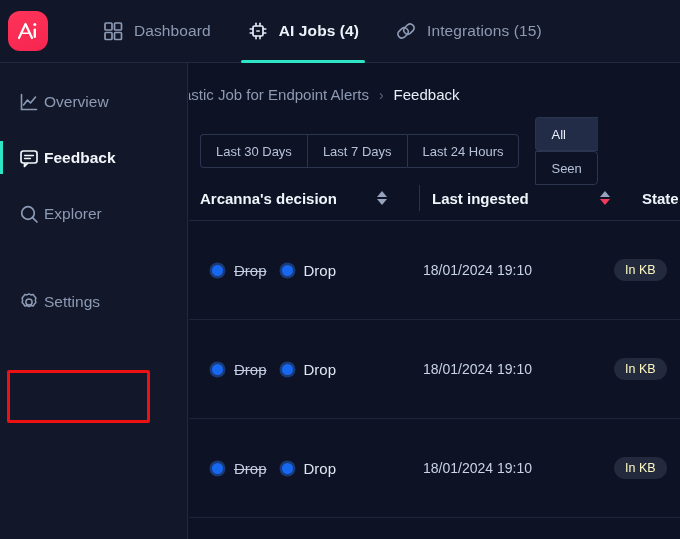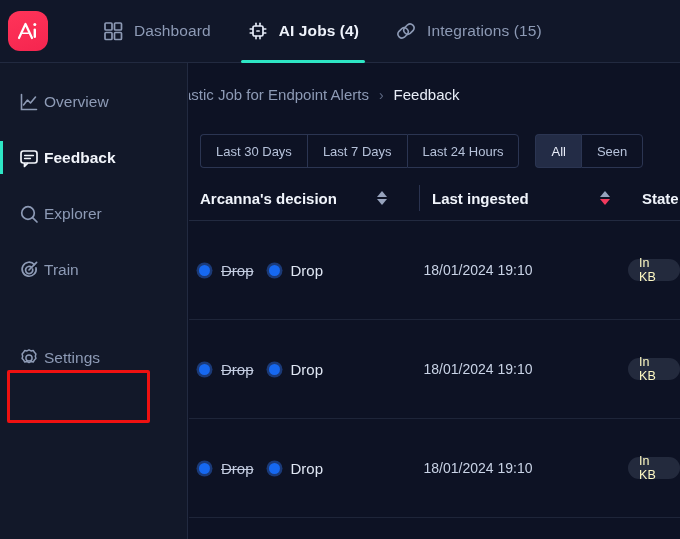--- a/index.html
+++ b/index.html
@@ -89,21 +89,21 @@
   }
   .btngroup { display: flex; }
   .fbtn {
     height: 34px; padding: 0 15px; display: flex; align-items: center;
     background: transparent; border: 1px solid #2b3552;
     color: #b6c2da; font-size: 13px; white-space: nowrap; cursor: pointer;
     border-right-width: 0;
   }
   .btngroup .fbtn:first-child { border-radius: 4px 0 0 4px; }
   .btngroup .fbtn:last-child  { border-radius: 0 4px 4px 0; border-right-width: 1px; }
-  .btngroup.seg2 { margin-left: 16px; }
+  .btngroup.seg2 { margin-left: 16px; flex-direction: column; }
   .fbtn.selected { background: #232c46; color: #e9eefa; border-color: #2b3552; }
 
   .tablehead {
     display: flex; align-items: center; height: 45px;
     border-bottom: 1px solid #222a40;
     padding-left: 11px;
     color: #f0f4fb; font-size: 15px; font-weight: bold; gap: 20px;
   }
   .th { display: flex; align-items: center; white-space: nowrap; }
   .th.col-decision { width: 199px; }
@@ -113,22 +113,21 @@
             gap: 2px; cursor: pointer; }
   .sorter span { display: block; width: 0; height: 0; border-left: 5px solid transparent;
                  border-right: 5px solid transparent; }
   .sorter .up   { border-bottom: 6px solid #97a3bd; }
   .sorter .down { border-top: 6px solid #97a3bd; }
   .sorter.desc .down { border-top-color: #f23a5d; }
 
   .row {
     display: flex; align-items: center; height: 99px;
     border-bottom: 1px solid #1e2539;
-    padding-left: 10px;
-    gap: 16px;
+    padding-left: 23px;
   }
   .cell-decision { width: 199px; display: flex; align-items: center; gap: 9px; }
   .dot {
     width: 11px; height: 11px; border-radius: 50%;
     background: #1668f0; box-shadow: 0 0 0 2.5px #1b3a78;
     flex: 0 0 auto; margin-right: 2px;
   }
   .dec-old { color: #c3cce0; font-size: 15px; text-decoration: line-through; margin-right: 6px; }
   .dec-new { color: #dfe6f3; font-size: 15px; }
   .cell-ingested { width: 203px; padding-left: 12px; color: #c9d3e6; font-size: 14px; }
@@ -228,30 +227,20 @@
     <div class="sideitem" id="side-explorer">
       <span class="ico">
         <svg width="22" height="22" viewBox="0 0 22 22">
           <circle cx="10" cy="10" r="6.3" fill="none" stroke="#8d9ab5" stroke-width="1.7"></circle>
           <line x1="14.6" y1="14.6" x2="19" y2="19" stroke="#8d9ab5" stroke-width="1.7" stroke-linecap="round"></line>
         </svg>
       </span>
       <span>Explorer</span>
     </div>
 
-    <div class="sideitem" id="side-train">
-      <span class="ico">
-        <svg width="22" height="22" viewBox="0 0 22 22">
-          <path d="M16.4 5.6 a7 7 0 1 0 1.6 3.2" fill="none" stroke="#8d9ab5" stroke-width="1.7" stroke-linecap="round"></path>
-          <path d="M13.6 8.4 a3.6 3.6 0 1 0 1 1.6" fill="none" stroke="#8d9ab5" stroke-width="1.7" stroke-linecap="round"></path>
-          <line x1="11" y1="11" x2="18.6" y2="3.4" stroke="#8d9ab5" stroke-width="1.7" stroke-linecap="round"></line>
-        </svg>
-      </span>
-      <span>Train</span>
-    </div>
 
     <div class="sideitem" id="side-settings">
       <span class="ico">
         <svg width="22" height="22" viewBox="0 0 22 22">
           <path d="M11 2.8 l2 1.1 2.2 -0.5 1.2 1.9 1.5 1.7 -0.6 2.2 0.6 2.2 -1.5 1.7 -1.2 1.9 -2.2 -0.5 -2 1.1 -2 -1.1 -2.2 0.5 -1.2 -1.9 -1.5 -1.7 0.6 -2.2 -0.6 -2.2 1.5 -1.7 1.2 -1.9 2.2 0.5 z" fill="none" stroke="#8d9ab5" stroke-width="1.5" stroke-linejoin="round"></path>
           <circle cx="11" cy="11" r="3.1" fill="none" stroke="#8d9ab5" stroke-width="1.5"></circle>
         </svg>
       </span>
       <span>Settings</span>
     </div>

